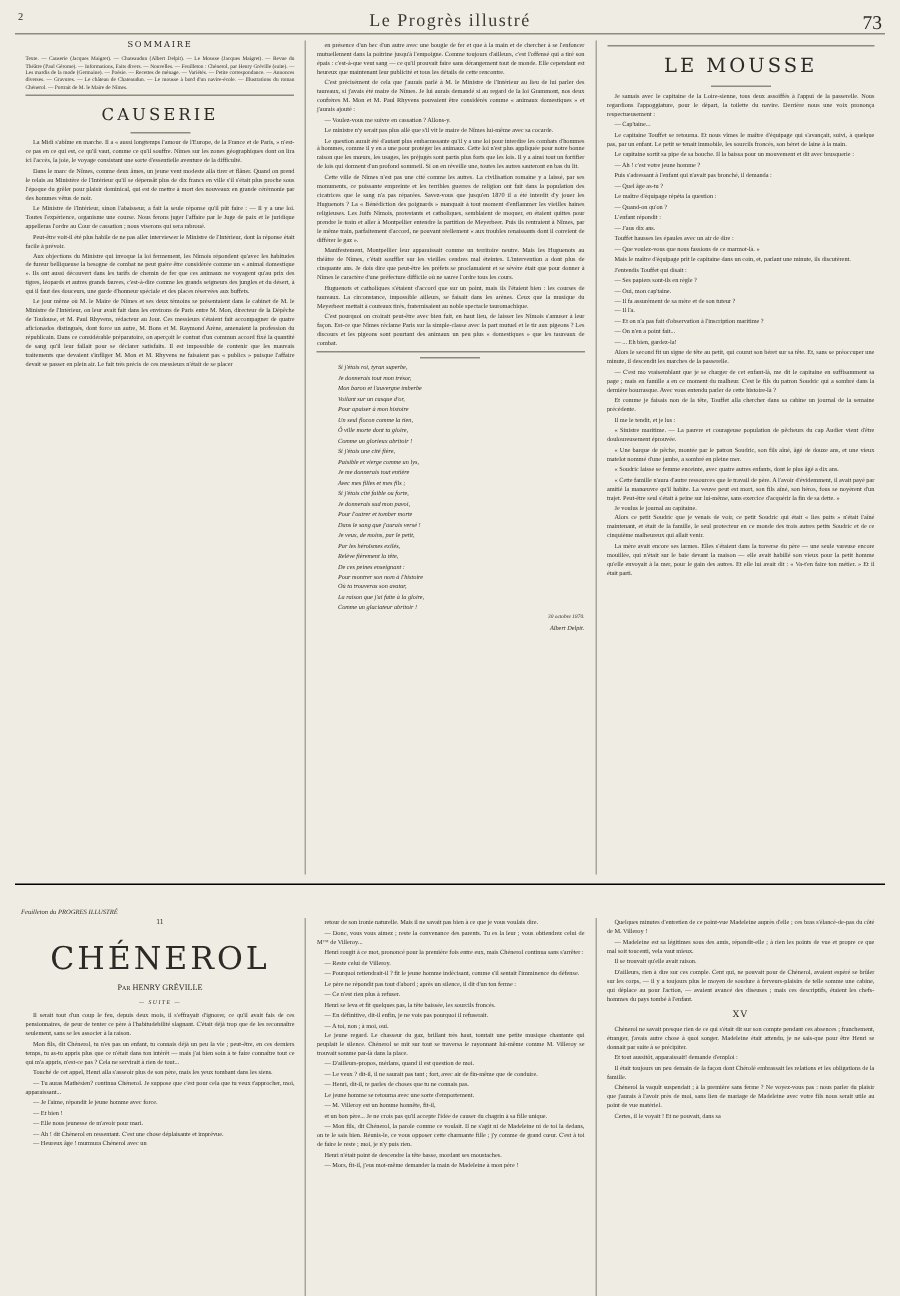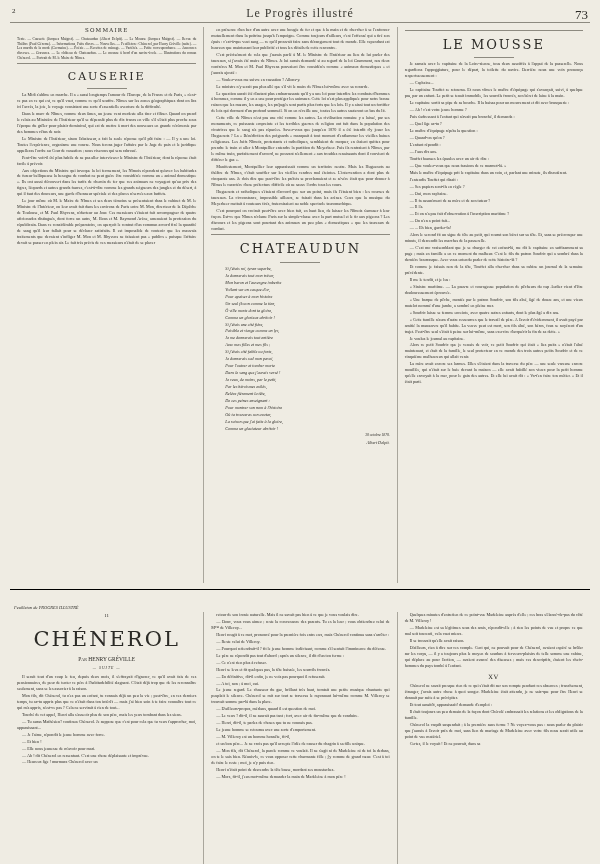--- a/index.html
+++ b/index.html
@@ -216,21 +216,20 @@
       <p>C'est précisément de cela que j'aurais parlé à M. le Ministre de l'Intérieur au lieu de lui parler des taureaux, si j'avais été maire de Nîmes. Je lui aurais demandé si au regard de la loi Grammont, nos deux confrères M. Mon et M. Paul Rhyvens pouvaient être considérés comme « animaux domestiques » et j'aurais ajouté :</p>
       <p>— Voulez-vous me suivre en cassation ? Allons-y.</p>
       <p>Le ministre n'y serait pas plus allé que s'il vit le maire de Nîmes lui-même avec sa cocarde.</p>
       <p>Le question aurait été d'autant plus embarrassante qu'il y a une loi pour interdire les combats d'hommes à hommes, comme il y en a une pour protéger les animaux. Cette loi n'est plus appliquée pour notre bonne raison que les mœurs, les usages, les préjugés sont partis plus forts que les lois. Il y a ainsi tout un fortifier de lois qui dorment d'un profond sommeil. Si on en réveille une, toutes les autres sauteront en bas du lit.</p>
       <p>Cette ville de Nîmes n'est pas une cité comme les autres. La civilisation romaine y a laissé, par ses monuments, ce puissante empreinte et les terribles guerres de religion ont fait dans la population des cicatrices que le sang n'a pas réparées. Savez-vous que jusqu'en 1870 il a été interdit d'y jouer les Huguenots ? La « Bénédiction des poignards » manquait à tout moment d'enflammer les vieilles haines religieuses. Les Juifs Nîmois, protestants et catholiques, semblaient de moquer, en étaient quittes pour prendre le train et aller à Montpellier entendre la partition de Meyerbeer. Puis ils rentraient à Nîmes, par le même train, parfaitement d'accord, ne pouvant réellement « aux troubles renaissants dont il convient de différer le gaz ».</p>
       <p>Manifestement, Montpellier leur apparaissait comme un territoire neutre. Mais les Huguenots au théâtre de Nîmes, c'était souffler sur les vieilles cendres mal éteintes. L'intervention a dont plus de cinquante ans. Je dois dire que peut-être les préfets se proclamaient et se sévère était que pour donner à Nîmes le caractère d'une préfecture difficile où ne sauve l'ordre tous les cours.</p>
       <p>Huguenots et catholiques s'étaient d'accord que sur un point, mais ils l'étaient bien : les courses de taureaux. La circonstance, impossible ailleurs, se faisait dans les arènes. Ceux que la musique du Meyerbeer mettait à couteaux tirés, fraternisaient au noble spectacle tauromachique.</p>
       <p>C'est pourquoi on croirait peut-être avec bien fait, en haut lieu, de laisser les Nîmois s'amuser à leur façon. Est-ce que Nîmes réclame Paris sur la simple-classe avec la part mutuel et le tir aux pigeons ? Les discours et les pigeons sont pourtant des animaux un peu plus « domestiques » que les taureaux de combat.</p>
 
       <hr class="rule-full">
-      <div class="big-head mid">CHATEAUDUN</div>
       <hr class="rule-short">
 
       <p class="verse">Si j'étais roi, tyran superbe,</p>
       <p class="verse">Je donnerais tout mon trésor,</p>
       <p class="verse">Mon baron et l'auvergne imberbe</p>
       <p class="verse">Voilant sur un casque d'or,</p>
       <p class="verse">Pour apaiser à mon histoire</p>
       <p class="verse">Un seul flocon comme la tien,</p>
       <p class="verse">Ô ville morte dont ta gloire,</p>
       <p class="verse">Comme un glorieux abritoir !</p>

